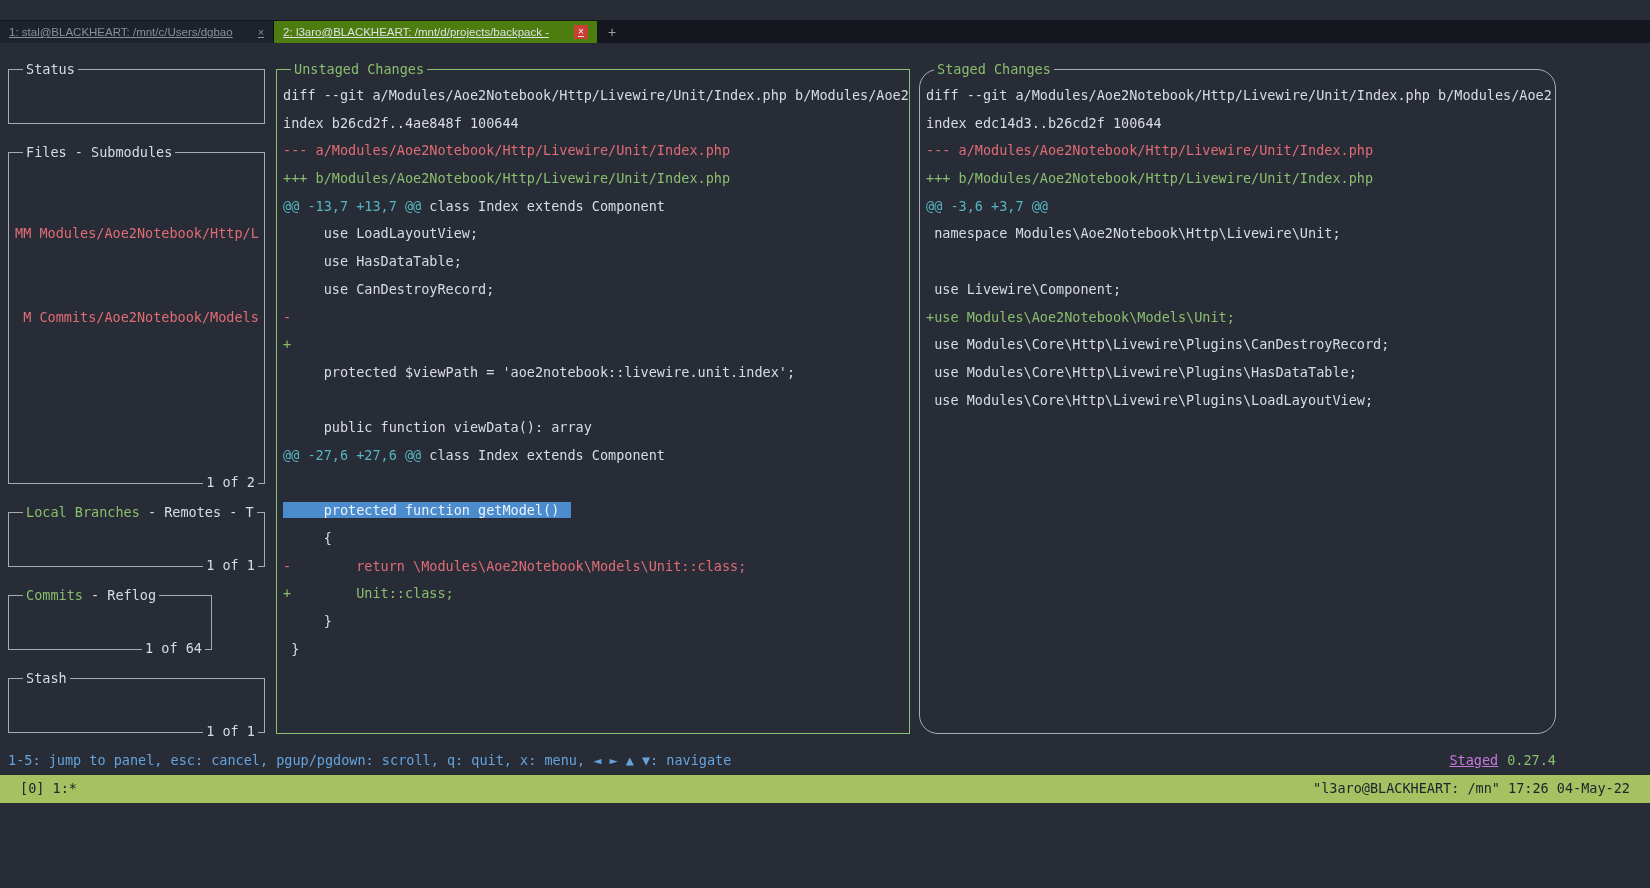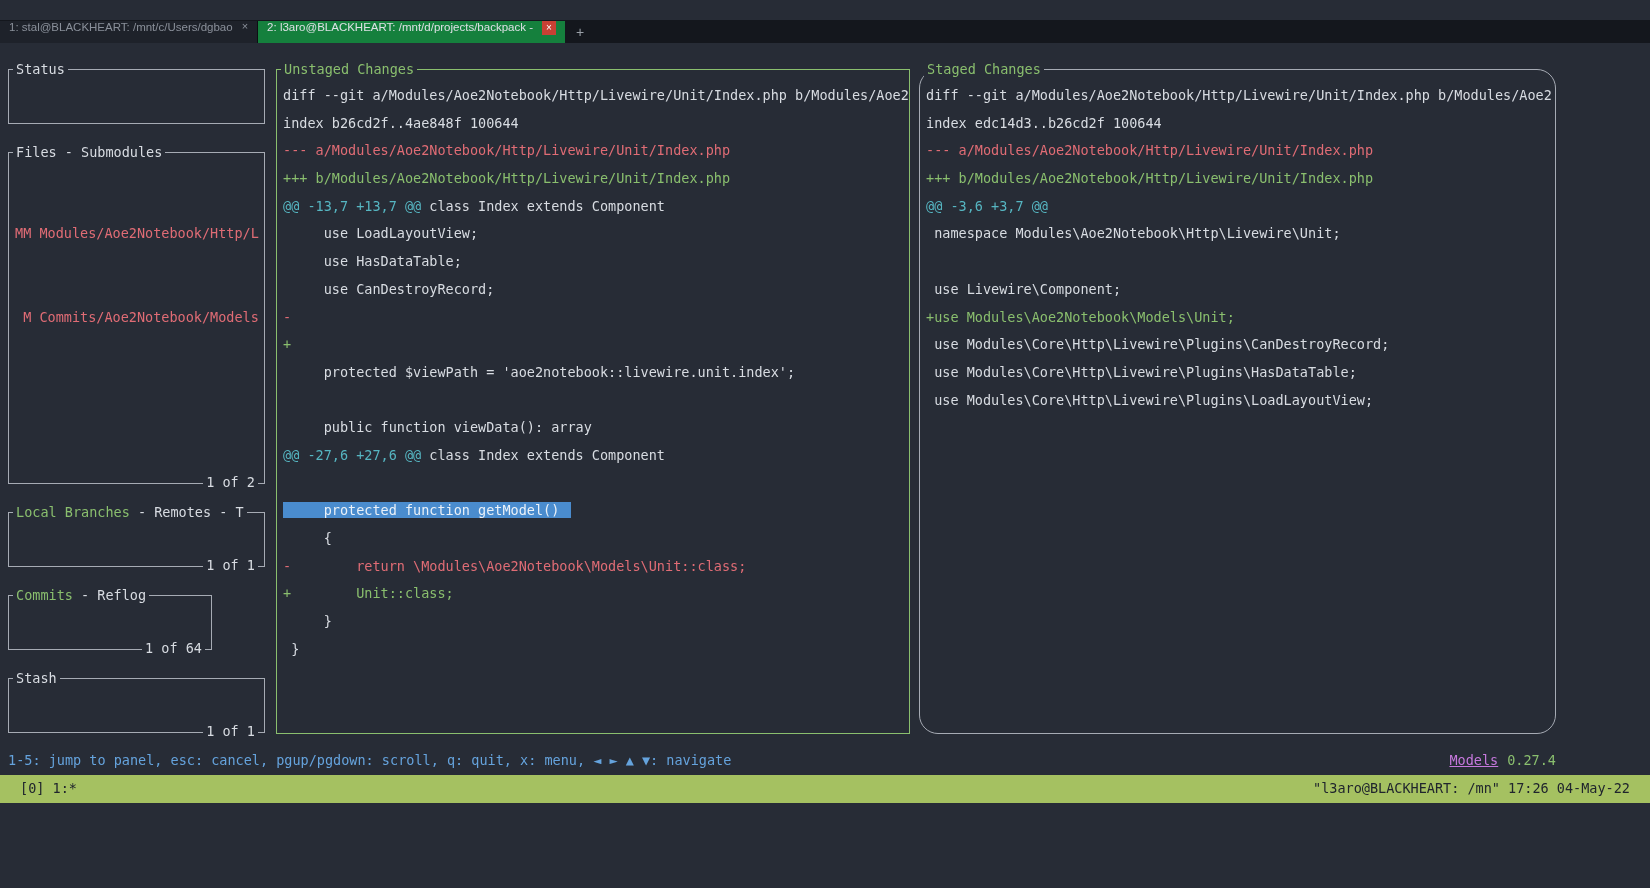--- a/index.html
+++ b/index.html
@@ -31,35 +31,35 @@
   .app-icon{width:13px;height:13px;margin-right:6px;border-radius:2px;
     background:linear-gradient(135deg,#4f8fd6 0%,#2b5f9e 60%,#1d3f6b 100%);
     border:1px solid #7fb0e0;}
   .win-controls{margin-left:auto;display:flex;height:100%;}
   .win-btn{width:45px;height:100%;display:flex;align-items:center;justify-content:center;
     color:#c2c6cc;font-size:12px;line-height:1;}
 
   
   .tabbar{position:absolute;top:20px;left:0;width:1650px;height:23px;background:var(--bg-tabbar);
     display:flex;align-items:flex-end;font:11.5px "Liberation Sans",sans-serif;}
-  .tab{height:22px;display:flex;padding:0 9px;gap:9px;white-space:nowrap;}
+  .tab{height:22px;display:flex;align-items:center;padding:0 9px;gap:25px;white-space:nowrap;text-decoration:underline;}
   .tab.inactive{background:#1e222a;color:var(--dim);border-right:1px solid #0d0f13;}
-  .tab.active{background:#15803d;color:#dde0e5;}
+  .tab.active{background:#4d7c0f;color:#dde0e5;}
   .tab-close-plain{color:var(--dim);font-size:11px;line-height:1;}
   .tab-close-red{width:14px;height:14px;background:#c94034;color:#fff;display:flex;
     align-items:center;justify-content:center;font-size:10px;line-height:1;}
   .newtab{height:22px;display:flex;align-items:center;color:#9aa0a8;padding:0 11px;font-size:14px;}
 
   
   .term{position:absolute;top:43px;left:0;width:1650px;height:845px;background:var(--bg);
     color:var(--fg);font:13.5px/27.7px "DejaVu Sans Mono",monospace;}
 
   .panel{position:absolute;border:1px solid var(--border);}
   .panel.active{border-color:var(--green);}
-  .panel-title{position:absolute;top:-14px;left:4px;background:var(--bg);padding:0 3px;white-space:pre;}
+  .panel-title{position:absolute;top:-14px;left:14px;background:var(--bg);padding:0 3px;white-space:pre;}
   .panel-count{position:absolute;bottom:-14px;right:6px;background:var(--bg);padding:0 3px;color:var(--fg);margin-top:48px;}
   .panel-body{padding:12px 0 0 6px;white-space:pre;overflow:hidden;height:100%;}
 
   .ln{height:27.7px;white-space:pre;}
   .meta,.ctx{color:var(--fg);}
   .del{color:var(--red);}
   .add{color:var(--green);}
   .hunk-head{color:var(--cyan);}
   .sel-span{background:var(--selbg);color:var(--selfg);padding-right:12px;}
 
@@ -158,21 +158,21 @@
       <div class="panel-body"><div class="ln meta">diff --git a/Modules/Aoe2Notebook/Http/Livewire/Unit/Index.php b/Modules/Aoe2</div><div class="ln meta">index b26cd2f..4ae848f 100644</div><div class="ln del">--- a/Modules/Aoe2Notebook/Http/Livewire/Unit/Index.php</div><div class="ln add">+++ b/Modules/Aoe2Notebook/Http/Livewire/Unit/Index.php</div><div class="ln hunk"><span class="hunk-head">@@ -13,7 +13,7 @@</span><span> class Index extends Component</span></div><div class="ln ctx">     use LoadLayoutView;</div><div class="ln ctx">     use HasDataTable;</div><div class="ln ctx">     use CanDestroyRecord;</div><div class="ln del">-</div><div class="ln add">+</div><div class="ln ctx">     protected $viewPath = 'aoe2notebook::livewire.unit.index';</div><div class="ln ctx">&nbsp;</div><div class="ln ctx">     public function viewData(): array</div><div class="ln hunk"><span class="hunk-head">@@ -27,6 +27,6 @@</span><span> class Index extends Component</span></div><div class="ln ctx">&nbsp;</div><div class="ln sel"><span class="sel-span">     protected function getModel()</span></div><div class="ln ctx">     {</div><div class="ln del">-        return \Modules\Aoe2Notebook\Models\Unit::class;</div><div class="ln add">+        Unit::class;</div><div class="ln ctx">     }</div><div class="ln ctx"> }</div></div>
     </div>
 
     <div class="panel" id="p-staged">
       <span class="panel-title tgreen">Staged Changes</span>
       <div class="panel-body"><div class="ln meta">diff --git a/Modules/Aoe2Notebook/Http/Livewire/Unit/Index.php b/Modules/Aoe2</div><div class="ln meta">index edc14d3..b26cd2f 100644</div><div class="ln del">--- a/Modules/Aoe2Notebook/Http/Livewire/Unit/Index.php</div><div class="ln add">+++ b/Modules/Aoe2Notebook/Http/Livewire/Unit/Index.php</div><div class="ln hunk"><span class="hunk-head">@@ -3,6 +3,7 @@</span><span></span></div><div class="ln ctx"> namespace Modules\Aoe2Notebook\Http\Livewire\Unit;</div><div class="ln ctx">&nbsp;</div><div class="ln ctx"> use Livewire\Component;</div><div class="ln add">+use Modules\Aoe2Notebook\Models\Unit;</div><div class="ln ctx"> use Modules\Core\Http\Livewire\Plugins\CanDestroyRecord;</div><div class="ln ctx"> use Modules\Core\Http\Livewire\Plugins\HasDataTable;</div><div class="ln ctx"> use Modules\Core\Http\Livewire\Plugins\LoadLayoutView;</div></div>
     </div>
 
     <div class="options">
       <span class="opts-keys">1-5: jump to panel, esc: cancel, pgup/pgdown: scroll, q: quit, x: menu, ◄ ► ▲ ▼: navigate</span>
-      <span class="donate">Models</span>
+      <span class="donate">Staged</span>
       <span class="version">0.27.4</span>
     </div>
 
     <div class="tmux">
       <span>[0] 1:*</span>
       <span>"l3aro@BLACKHEART: /mn" 17:26 04-May-22</span>
     </div>
 
   </div>
 </div>

